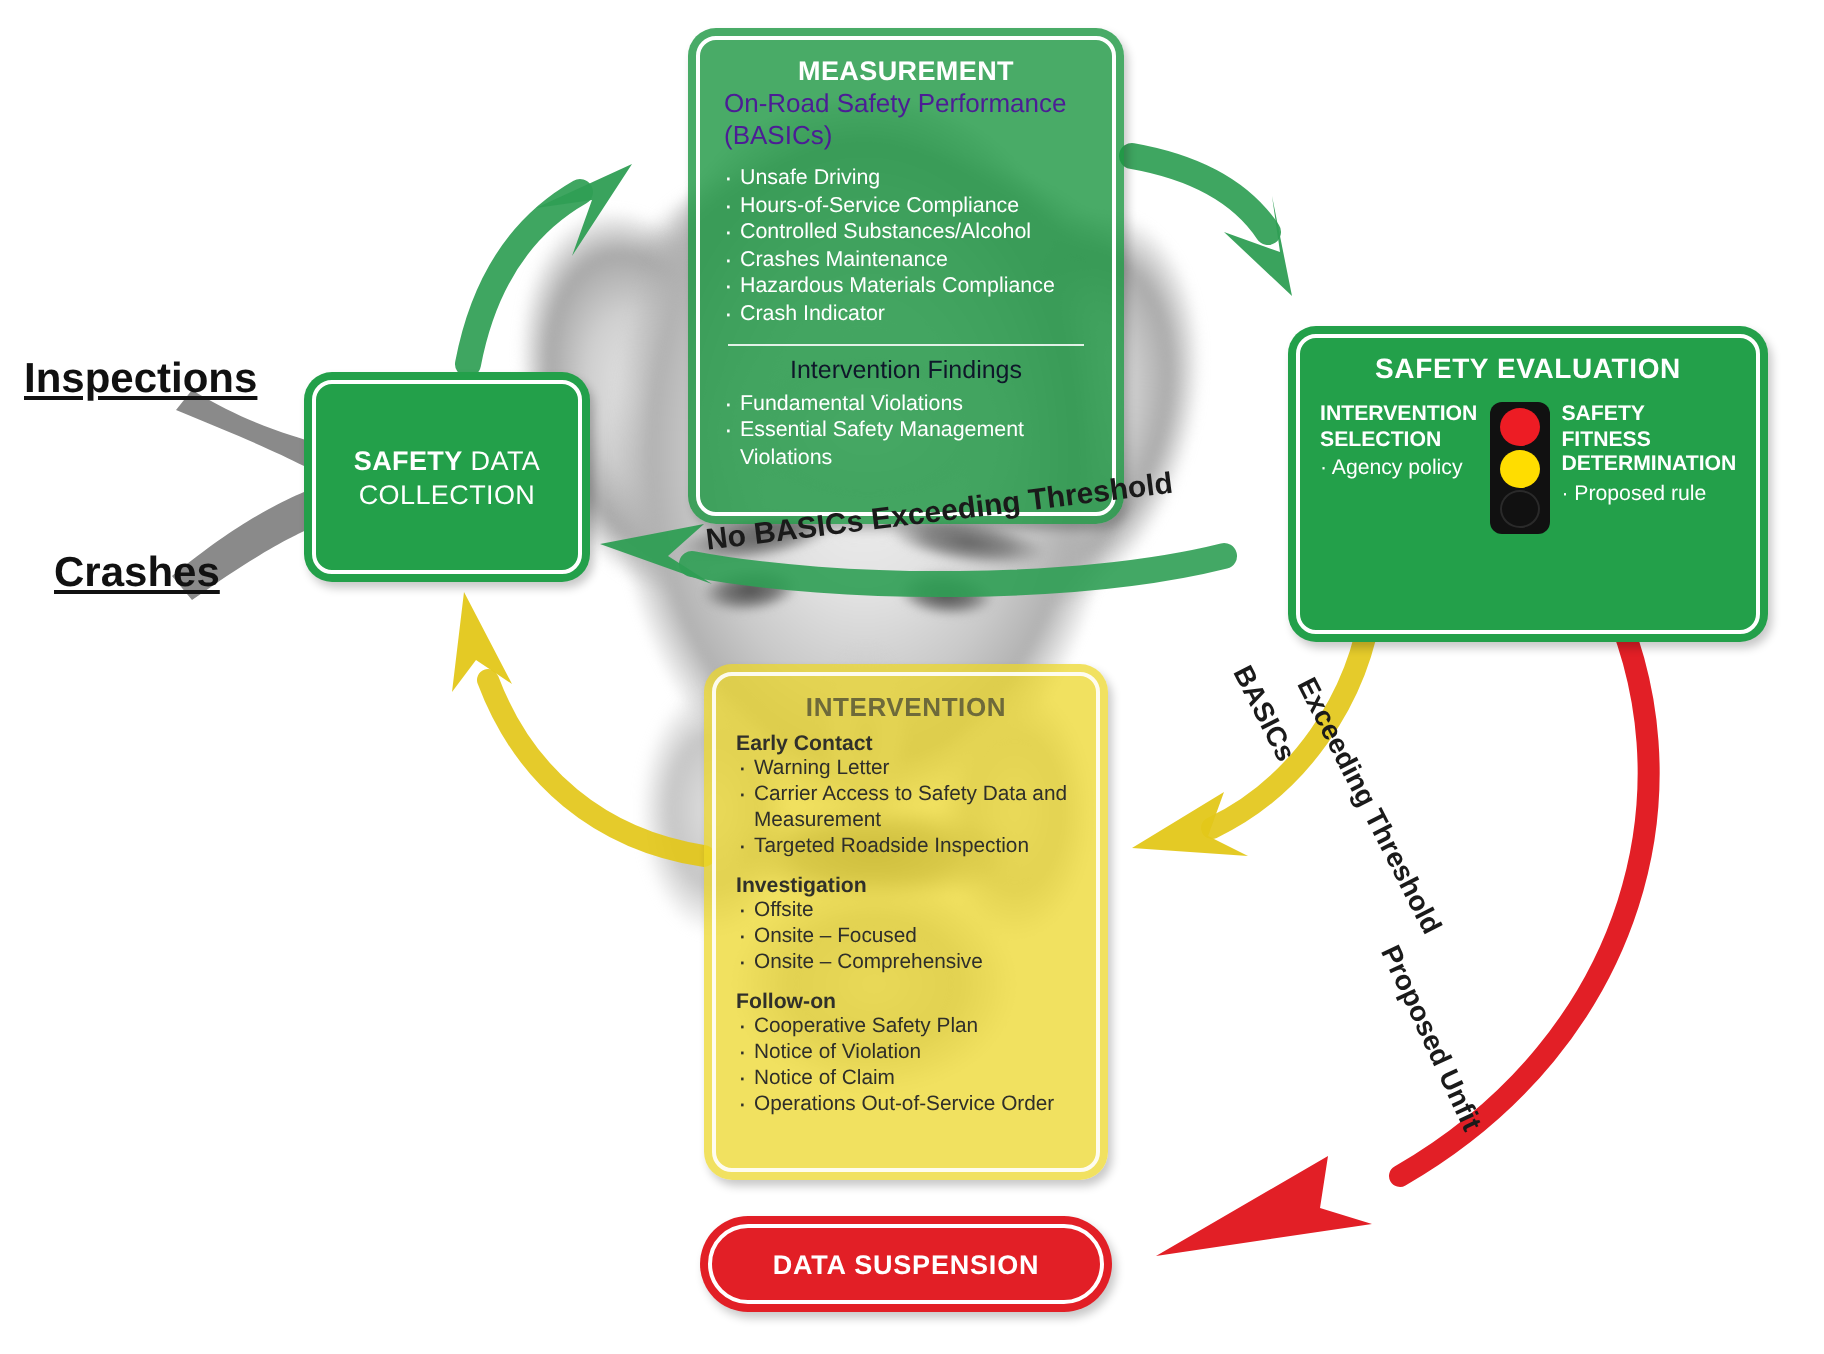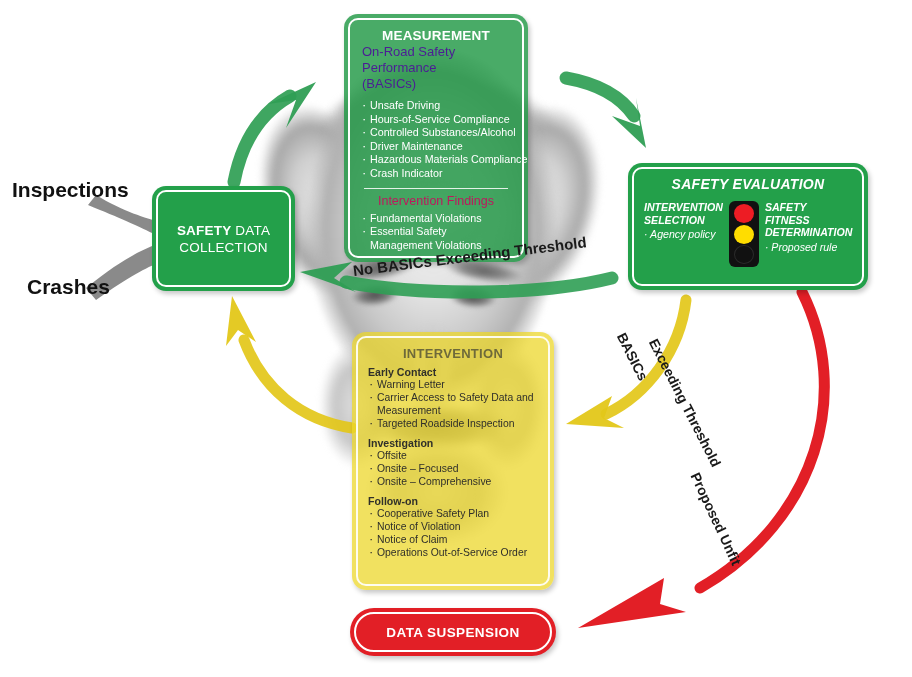--- a/index.html
+++ b/index.html
@@ -113,39 +113,39 @@
   
   #sdc{left:152px;top:186px;width:143px;height:105px;}
   #sdc .inner{display:flex;align-items:center;justify-content:center;}
   .sdc-txt{
     color:#ffffff;font-size:13.5px;line-height:17px;text-align:center;
     letter-spacing:.2px;
   }
   .sdc-txt .b{font-weight:bold;}
 
   
-  #meas{left:344px;top:14px;width:184px;height:248px;}
+  #meas{left:344px;top:14px;width:218px;height:248px;}
   #meas .inner{padding:8px 12px 6px 12px;}
   .m-title{color:#fff;font-weight:bold;font-size:13.5px;text-align:center;letter-spacing:.2px;}
   .m-sub{color:#4c1d95;font-size:13px;text-align:left;line-height:16px;margin-top:1px;}
   .m-list{margin-top:7px;}
   .m-list li, .m-list2 li{
     color:#ffffff;font-size:10.7px;line-height:13.6px;list-style:none;
     position:relative;padding-left:8px;white-space:nowrap;
   }
   .m-list li:before, .m-list2 li:before{
     content:"\00B7";position:absolute;left:0;top:-1px;font-size:13px;
   }
   .m-list2 li{white-space:normal;}
   .m-rule{height:1px;background:rgba(255,255,255,.85);margin:7px 2px 5px 2px;}
-  .m-sec{color:#be185d;font-size:12.5px;text-align:center;margin-bottom:4px;}
+  .m-sec{color:#0f172a;font-size:12.5px;text-align:center;margin-bottom:4px;}
   ul{margin:0;padding:0;}
 
   
-  #seval{left:628px;top:163px;width:240px;height:127px;font-style:italic;}
+  #seval{left:644px;top:163px;width:240px;height:158px;}
   #seval .inner{padding:7px 10px;}
   .se-title{color:#fff;font-weight:bold;font-size:14px;text-align:center;letter-spacing:.3px;}
   .se-body{display:flex;margin-top:9px;align-items:flex-start;}
   .se-col{width:88px;}
   .se-col.right{width:108px;}
   .se-h{color:#ffffff;font-weight:bold;font-size:10.6px;line-height:12.6px;}
   .se-b{color:#ffffff;font-size:10.6px;line-height:13px;margin-top:2px;}
   .se-light{
     width:30px;height:66px;background:#111;border-radius:6px;margin:0 6px;
     display:flex;flex-direction:column;align-items:center;justify-content:space-between;
@@ -167,21 +167,21 @@
     position:relative;padding-left:9px;
   }
   .i-list li:before{content:"\00B7";position:absolute;left:1px;top:-1px;font-size:13px;}
 
   
   #unfit{left:350px;top:608px;width:206px;height:48px;border-radius:24px;}
   #unfit .inner{border-radius:20px;display:flex;align-items:center;justify-content:center;}
   .u-txt{color:#ffffff;font-weight:bold;font-size:13.5px;letter-spacing:.4px;}
 
   
-  .plain{position:absolute;color:#111;font-weight:bold;}
+  .plain{position:absolute;color:#111;font-weight:bold;text-decoration:underline;}
   #lbl-insp{left:12px;top:178px;font-size:21px;}
   #lbl-crash{left:27px;top:275px;font-size:21px;}
 
   
   .arrlbl{position:absolute;color:#1a1a1a;font-weight:bold;white-space:nowrap;}
   #lbl-nobasics{left:352px;top:262px;font-size:15px;transform:rotate(-7deg);transform-origin:left top;}
   #lbl-basics1{left:628px;top:330px;font-size:14px;transform:rotate(63deg);transform-origin:left top;}
   #lbl-basics2{left:660px;top:336px;font-size:14px;transform:rotate(63deg);transform-origin:left top;}
   #lbl-unfit{left:702px;top:470px;font-size:14px;transform:rotate(65deg);transform-origin:left top;}
 
@@ -262,21 +262,21 @@
     <div class="inner">
       <div class="m-title">MEASUREMENT</div>
       <div class="m-sub">
         <span>On-Road Safety Performance</span><br>
         <span>(BASICs)</span>
       </div>
       <ul class="m-list">
         <li>Unsafe Driving</li>
         <li>Hours-of-Service Compliance</li>
         <li>Controlled Substances/Alcohol</li>
-        <li>Driver Maintenance</li>
+        <li>Crashes Maintenance</li>
         <li>Hazardous Materials Compliance</li>
         <li>Crash Indicator</li>
       </ul>
       <div class="m-rule"></div>
       <div class="m-sec">Intervention Findings</div>
       <ul class="m-list2">
         <li>Fundamental Violations</li>
         <li>Essential Safety Management Violations</li>
       </ul>
     </div>

